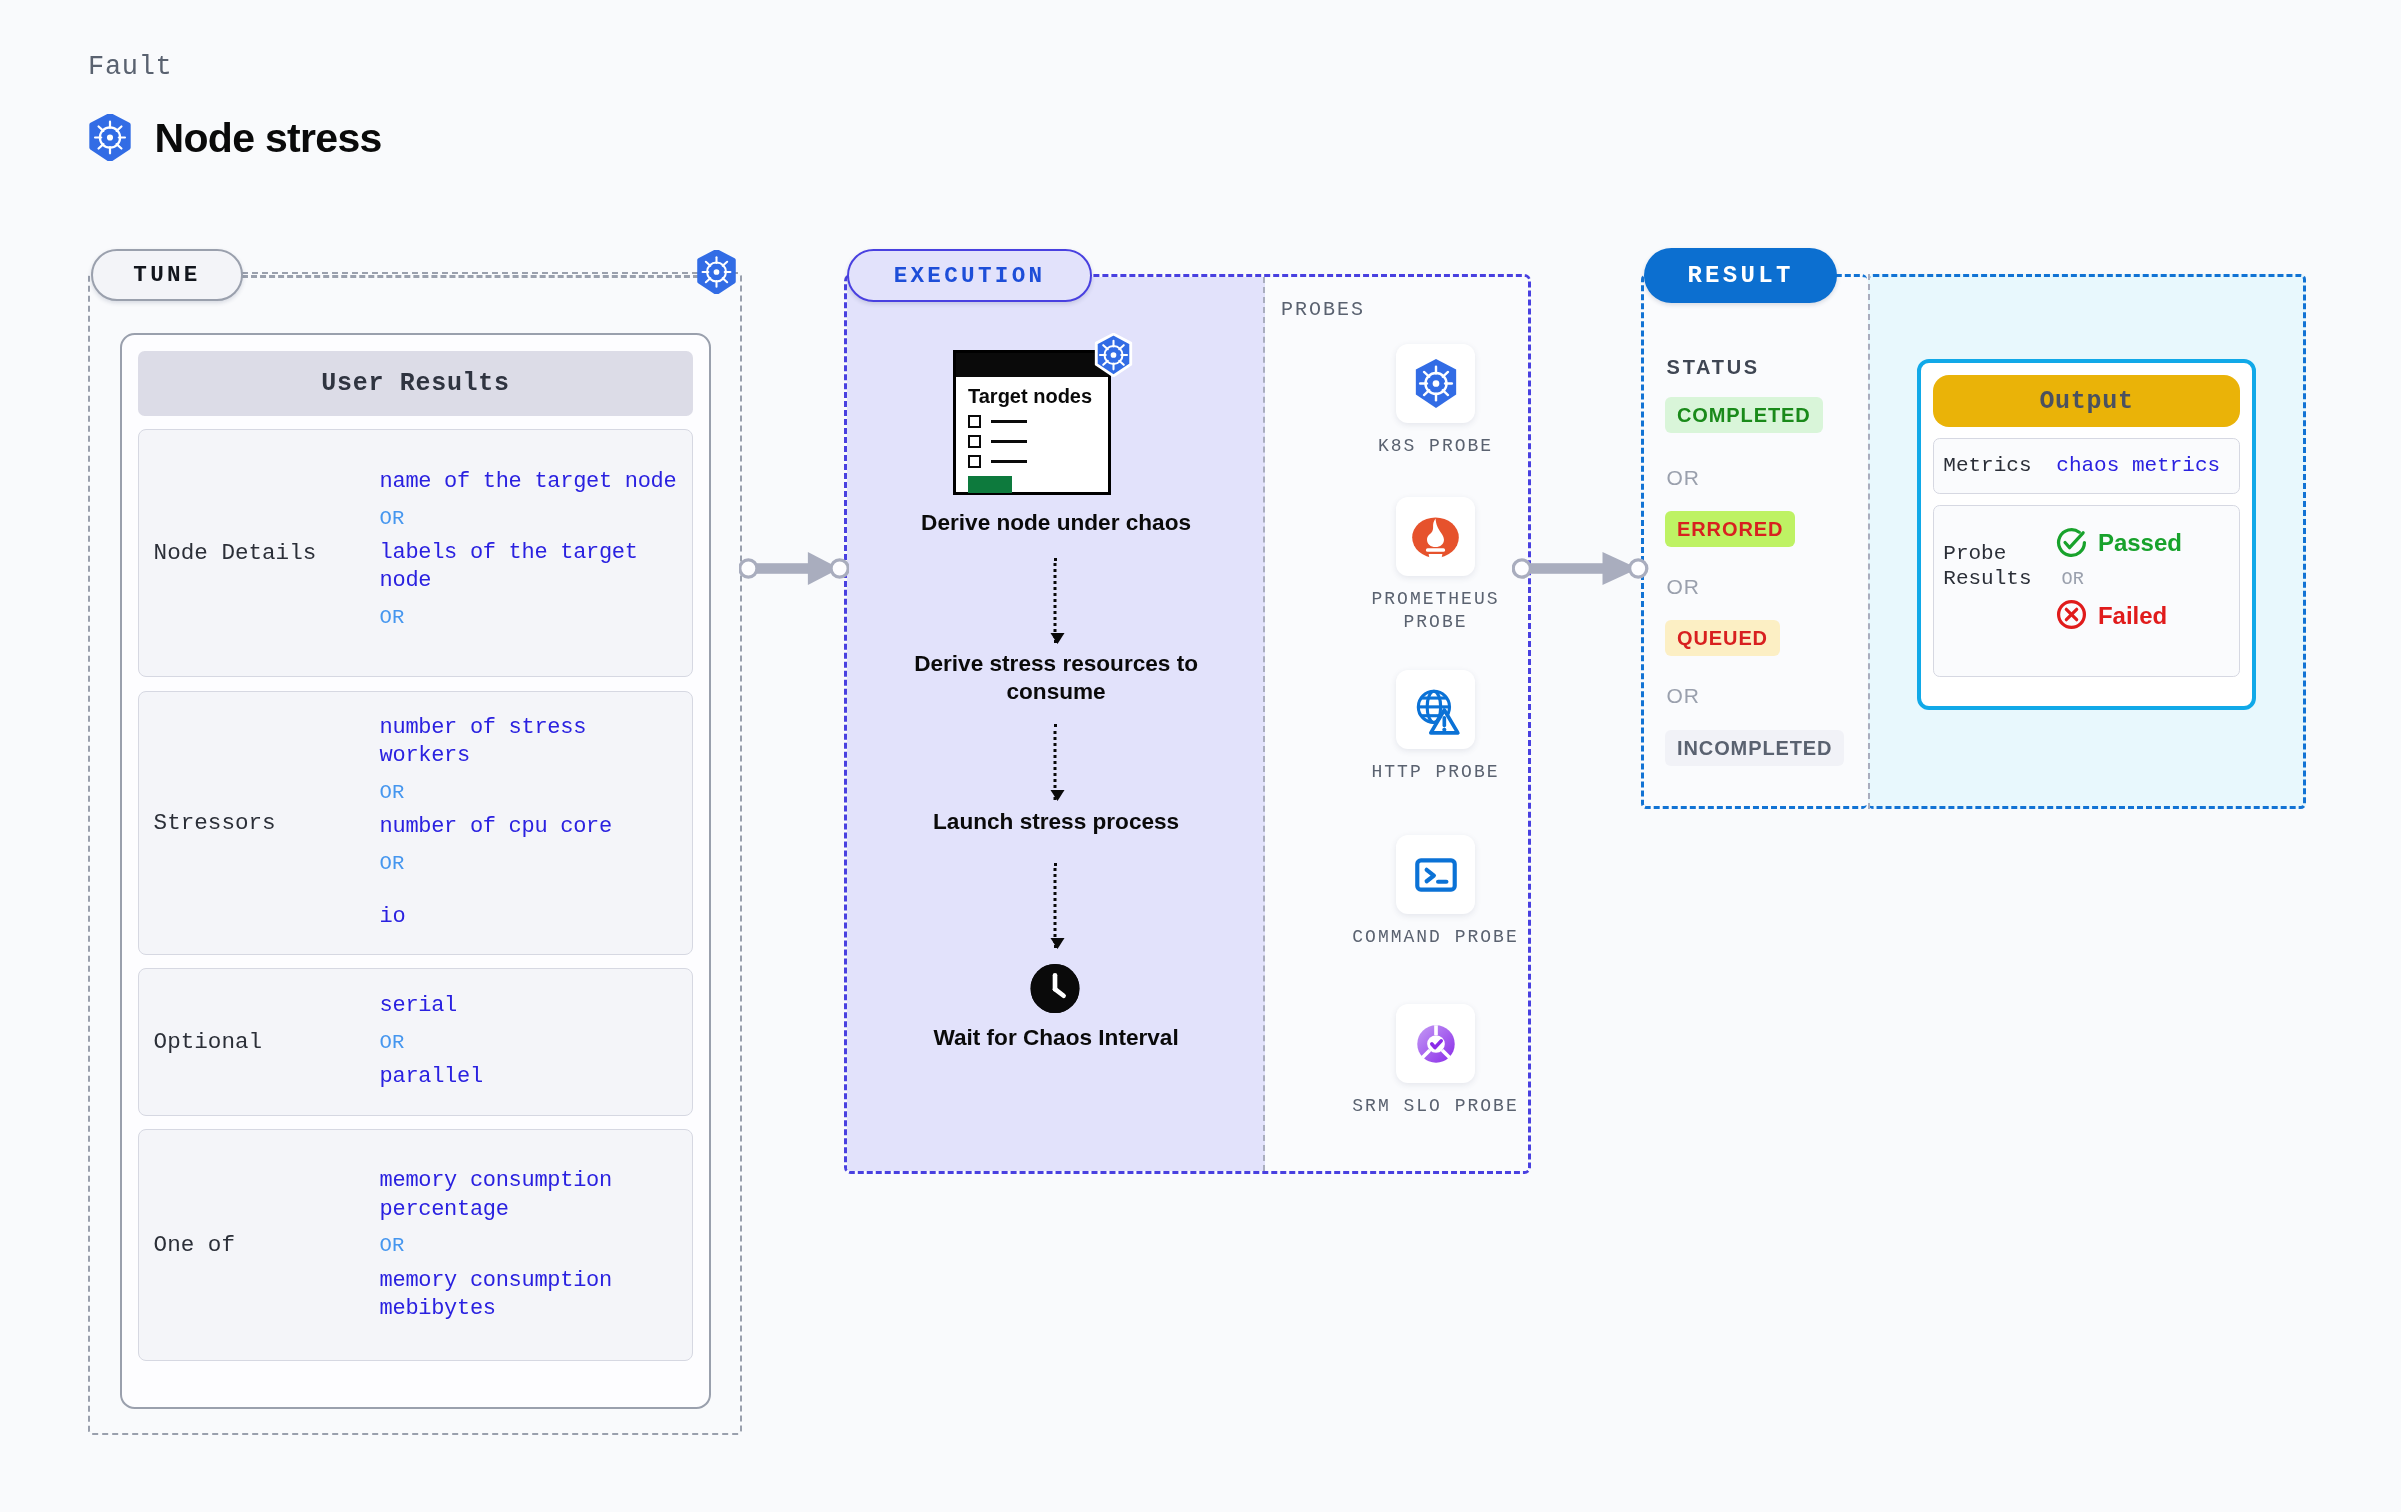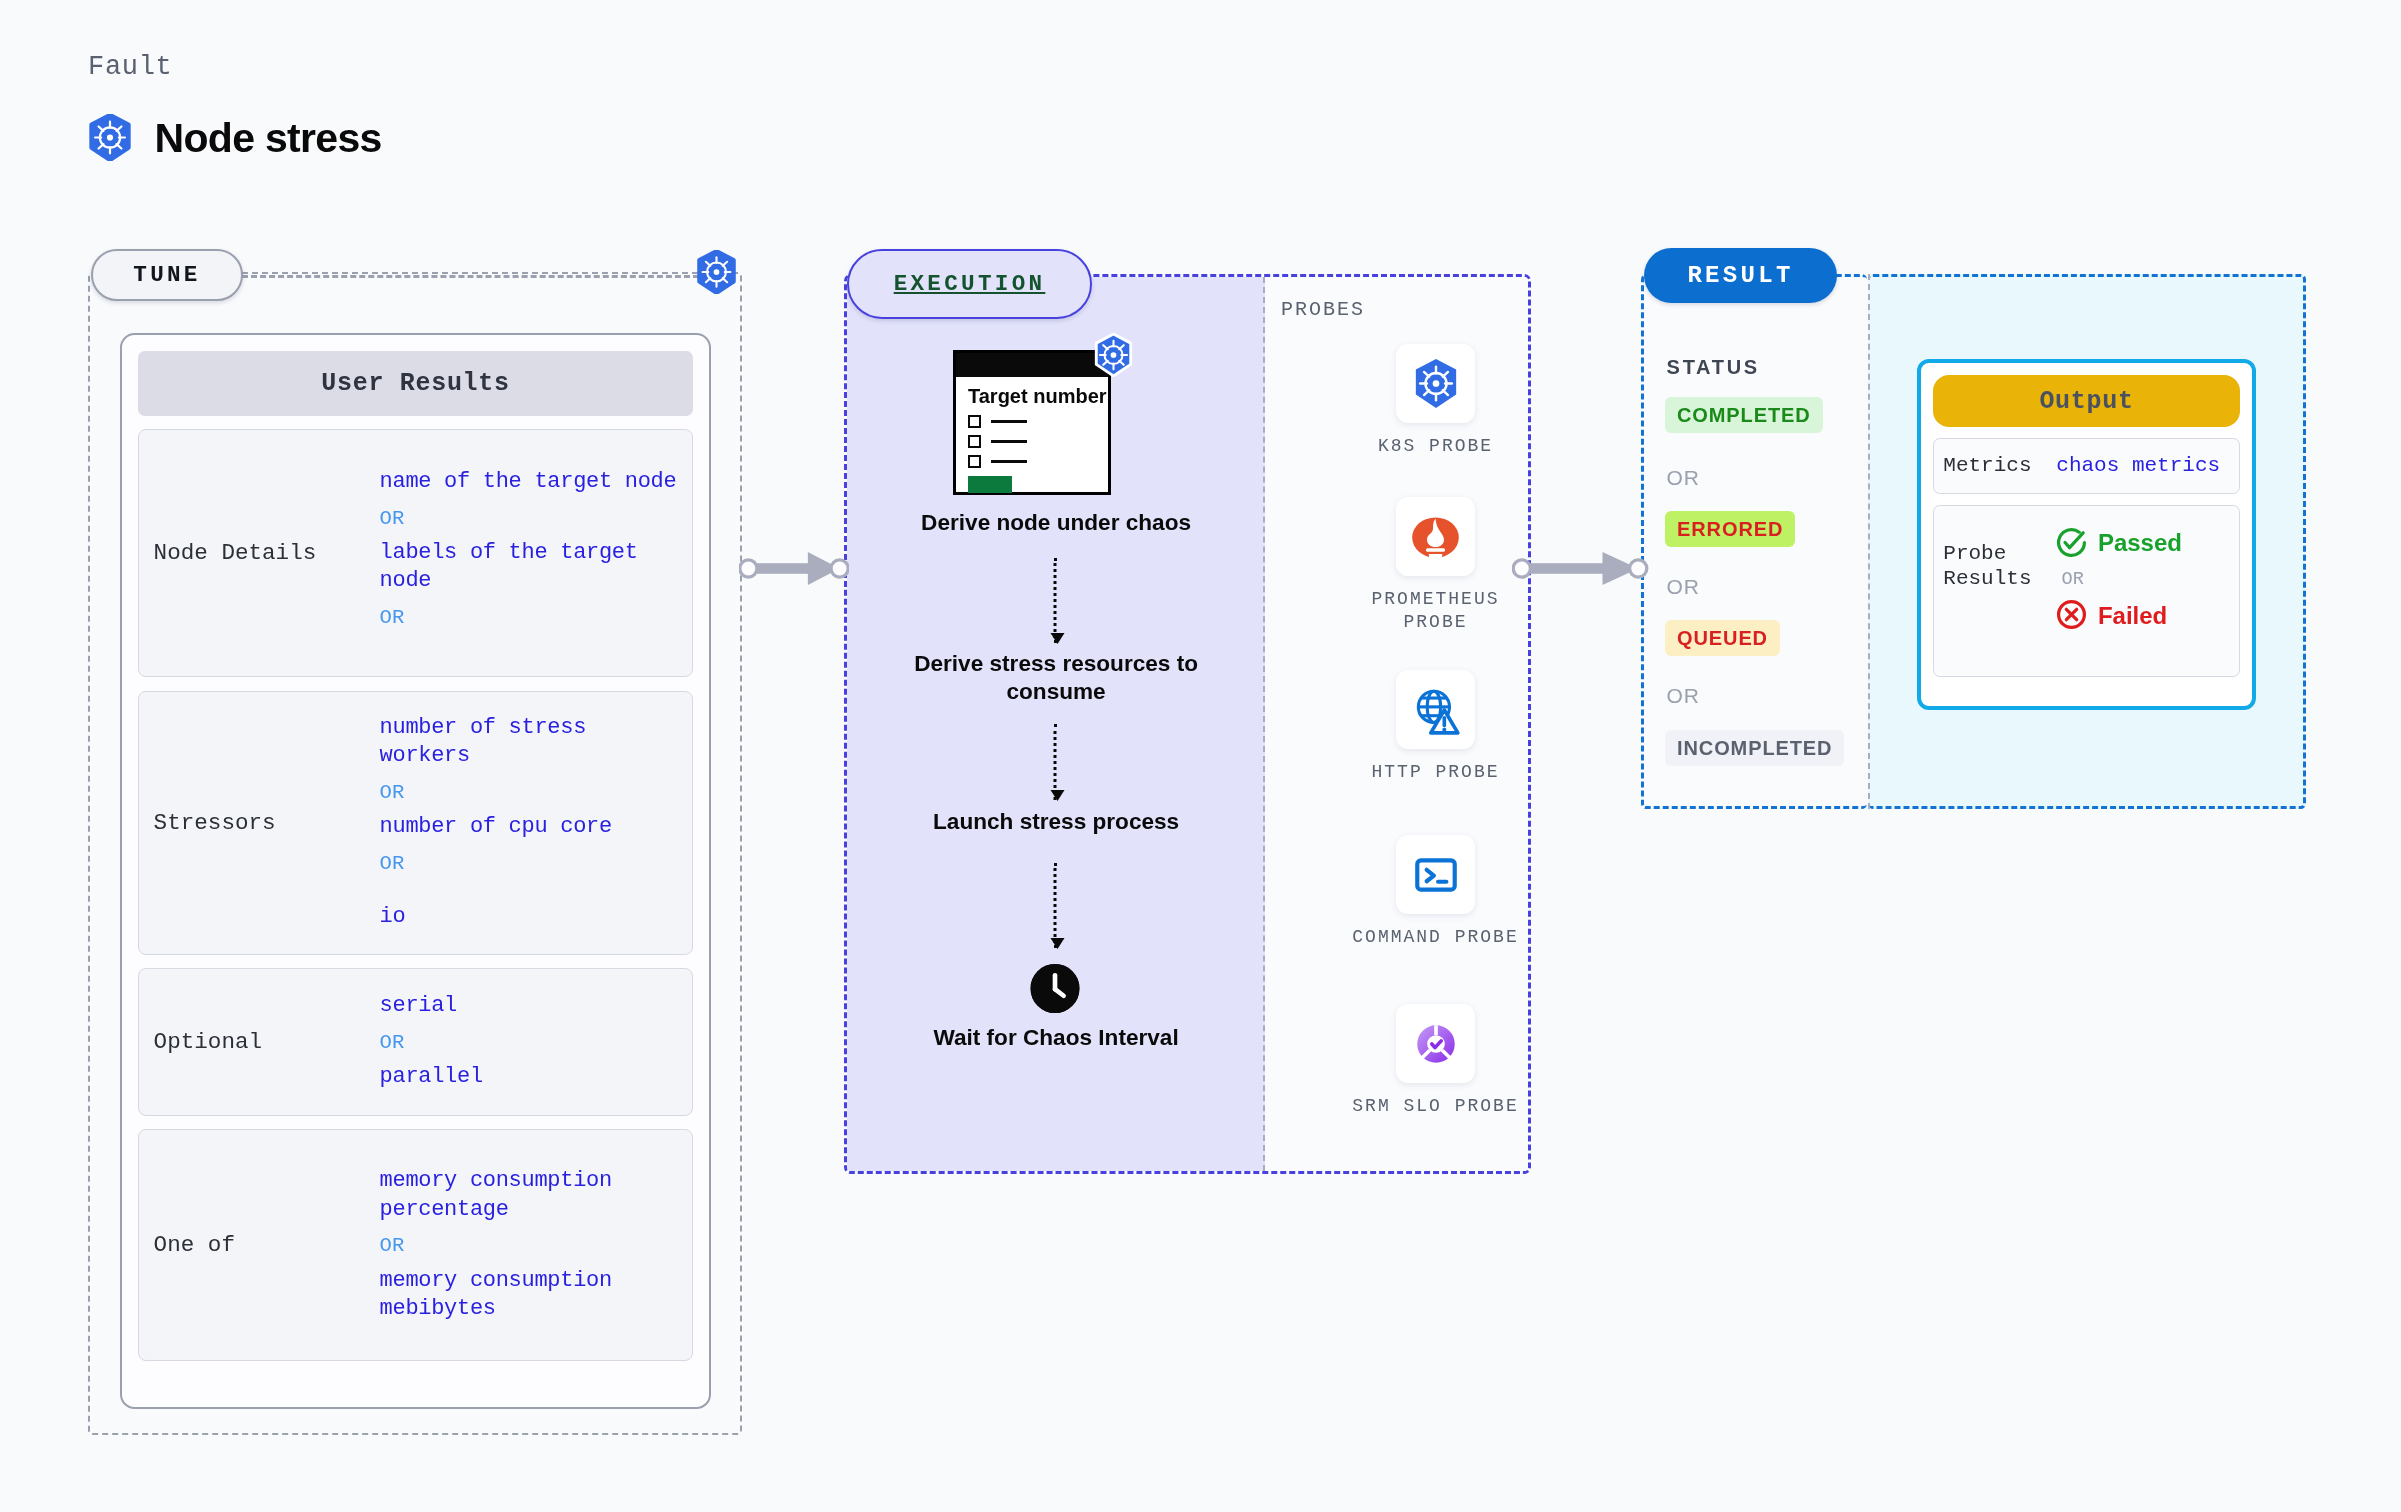--- a/index.html
+++ b/index.html
@@ -33,23 +33,23 @@
     font-family: "Liberation Mono", monospace;
     font-weight: bold; letter-spacing: 3.3px;
     box-shadow: 0 2px 4.7px rgba(40,50,90,.16);
   }
   #tune-pill {
     left: 91px; top: 249px; width: 152px; height: 52px;
     background: #f3f4f8; border: 2px solid #9aa0ad;
     color: #12161d; font-size: 22.6px;
   }
   #execution-pill {
-    left: 847px; top: 249px; width: 245px; height: 70px;
+    left: 847px; top: 249px; width: 245px; height: 53px;
     background: #e2e2fb; border: 2.7px solid #4940e0;
-    color: #14532d; font-size: 22.6px; text-decoration: underline;
+    color: #1d4ed8; font-size: 22.6px;
   }
   #result-pill {
     left: 1644px; top: 248px; width: 193px; height: 55px;
     background: #0c6fd0; border: none; color: #fff; font-size: 24px;
   }
 
   
   #tune-panel {
     position: absolute; left: 88px; top: 272px;
     width: 654px; height: 1163px;
@@ -333,21 +333,21 @@
     <circle cx="152" cy="31" r="13" fill="#fdfdff" stroke="#a9adbe" stroke-width="5"></circle>
   </svg>
 </div>
 
 <div id="execution-panel">
   <div id="execution-column">
 
     <div id="target-card-wrap">
       <div id="target-card">
         <div id="target-card-bar"></div>
-        <div id="target-card-title">Target number</div>
+        <div id="target-card-title">Target nodes</div>
         <div class="chk-row">
             <span class="chk"></span>
             <span class="chk-line"></span>
           </div>
         <div class="chk-row">
             <span class="chk"></span>
             <span class="chk-line"></span>
           </div>
         <div class="chk-row">
             <span class="chk"></span>

